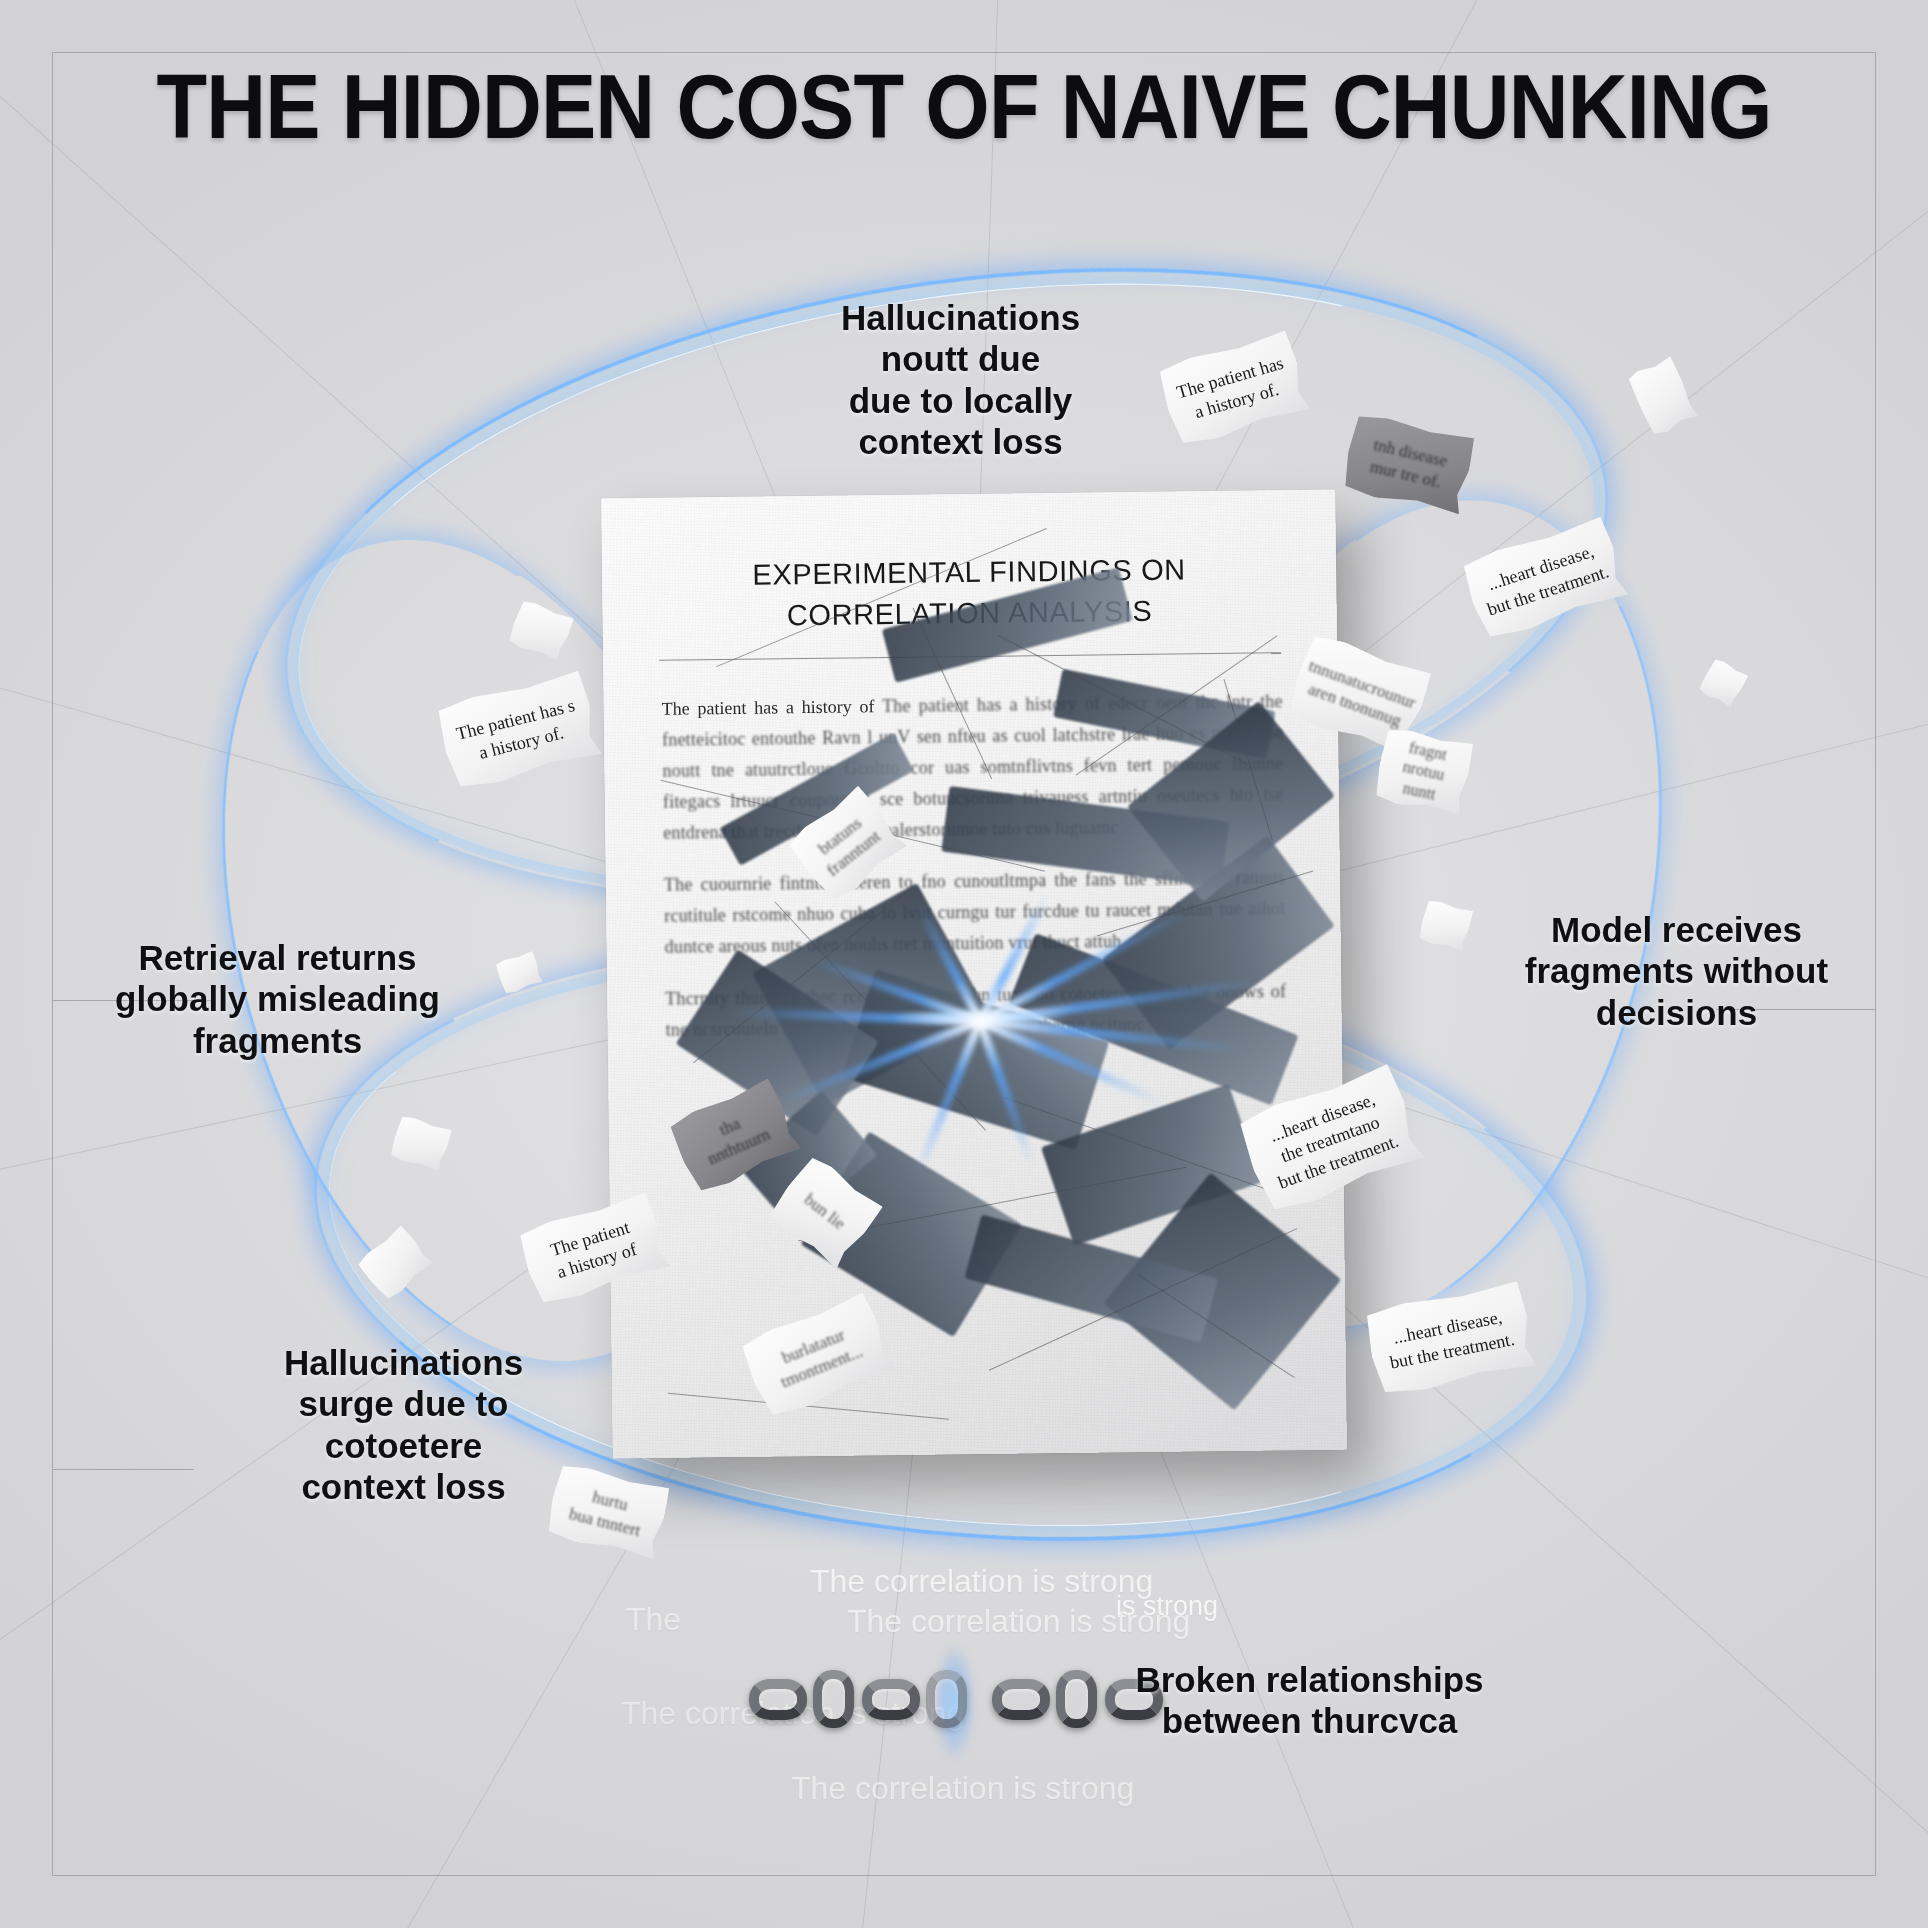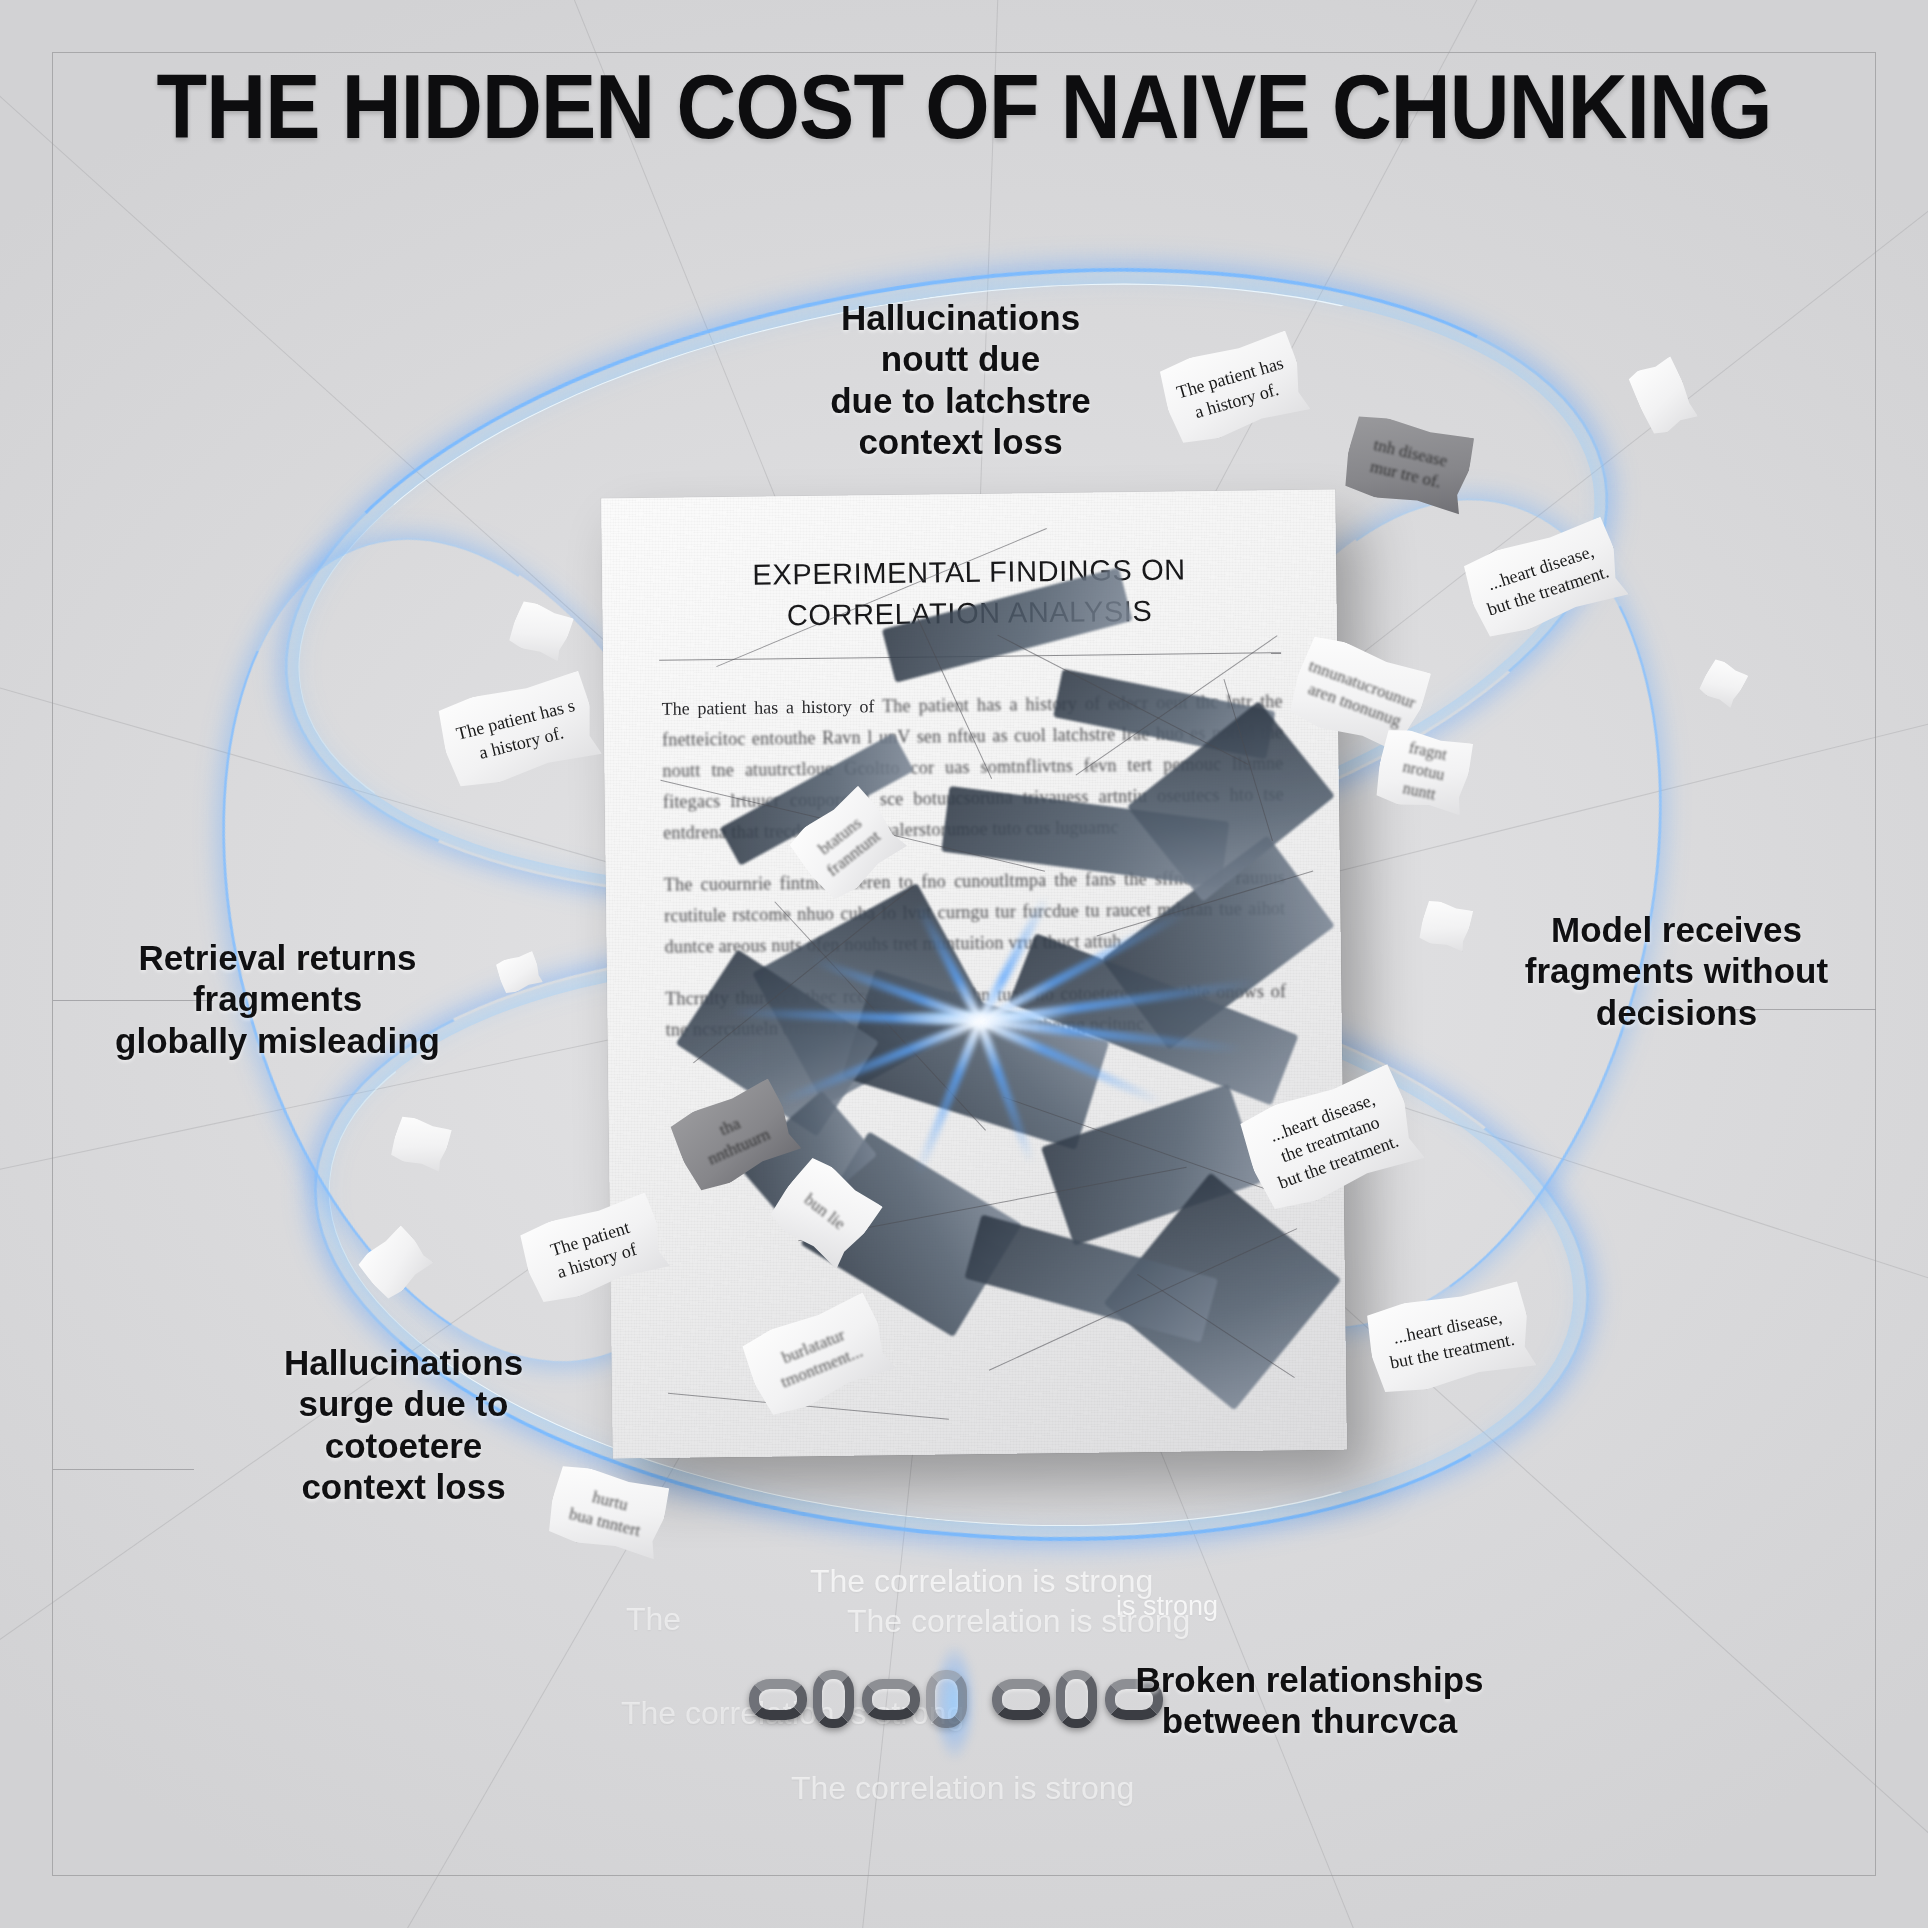--- a/index.html
+++ b/index.html
@@ -403,27 +403,27 @@
       <div class="link flat" style="left: 177px; top: 17px; opacity: 0.55; filter: blur(0.6px);"></div>
       <div class="link" style="left: 243px; top: 26px;"></div>
       <div class="link flat" style="left: 307px; top: 17px;"></div>
       <div class="link" style="left: 356px; top: 26px;"></div>
     </div>
 
   <div id="callouts">
       <div class="callout" style="left: 805px; top: 297px; width: 311px;">
         <div>Hallucinations</div>
         <div>noutt due</div>
-        <div>due to latchstre</div>
+        <div>due to locally</div>
         <div>context loss</div>
       </div>
       <div class="callout" style="left: 94px; top: 937px; width: 367px;">
         <div>Retrieval returns</div>
+        <div>globally misleading</div>
         <div>fragments</div>
-        <div>globally misleading</div>
       </div>
       <div class="callout" style="left: 1474px; top: 909px; width: 405px;">
         <div>Model receives</div>
         <div>fragments without</div>
         <div>decisions</div>
       </div>
       <div class="callout" style="left: 234px; top: 1342px; width: 339px;">
         <div>Hallucinations</div>
         <div>surge due to</div>
         <div>cotoetere</div>

